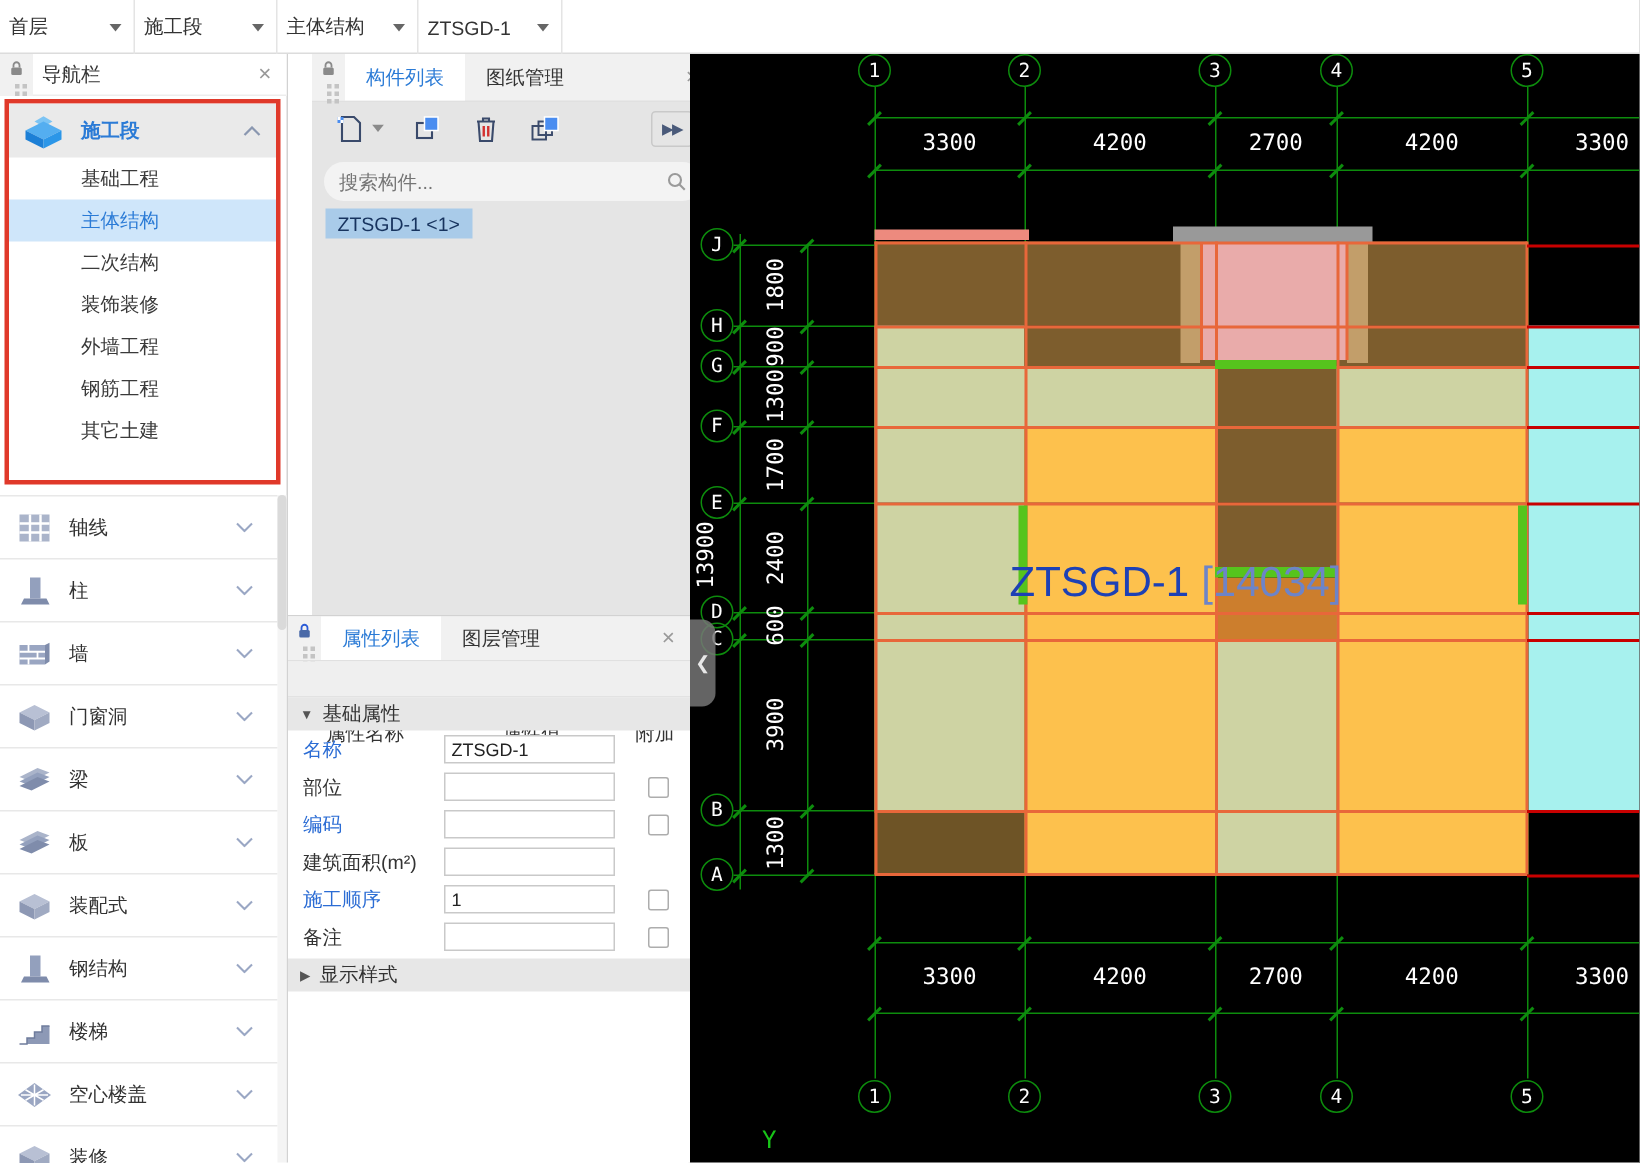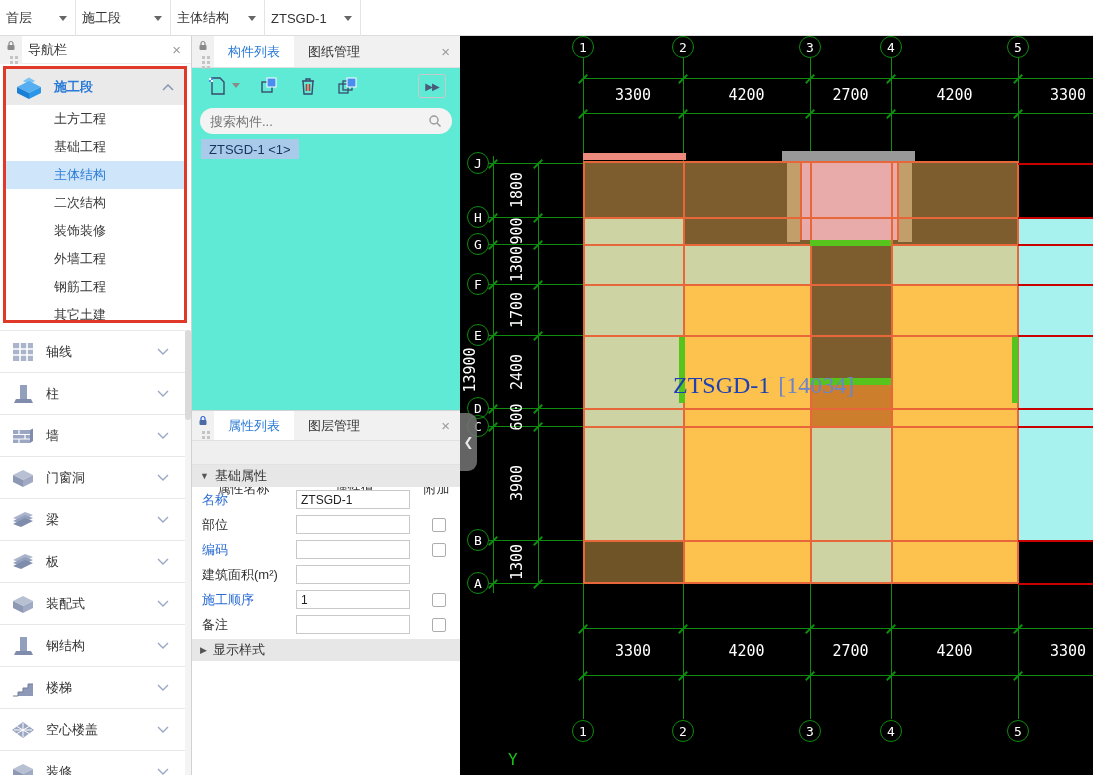--- a/index.html
+++ b/index.html
@@ -44,21 +44,21 @@
   #sections { position:absolute; left:0; top:294px; width:185px; }
   .section-row { height:42px; display:flex; align-items:center; border-top:1px solid #e8e8e8;
     cursor:pointer; background:#fff; }
   .section-row .sicon { width:30px; margin-left:8px; display:flex; justify-content:center; }
   .section-row .slabel { margin-left:8px; }
   .section-row .schev { margin-left:auto; margin-right:16px; }
   #side-scroll { position:absolute; right:0; top:294px; width:6px; height:445px; background:#f4f4f4; }
   #side-thumb { position:absolute; right:0; top:294px; width:6px; height:90px; background:#dadada; border-radius:3px; }
 
   
-  #comp-panel { position:absolute; left:0; top:0; width:268px; height:374px; background:#5eead4; }
+  #comp-panel { position:absolute; left:16px; top:0; width:268px; height:374px; background:#e5e5e5; }
   #comp-toolbar { position:absolute; top:32px; left:0; width:100%; height:36px; display:flex; align-items:center; }
   .tool-ic { margin-left:14px; display:flex; align-items:center; cursor:pointer; }
   #expand-btn { margin-left:auto; margin-right:14px; width:28px; height:24px; border:1px solid #c9c9c9;
     border-radius:3px; display:flex; align-items:center; justify-content:center; color:#4a5a7a;
     font-size:10px; letter-spacing:-1px; cursor:pointer; }
   #search-box { position:absolute; top:72px; left:8px; width:252px; height:26px; background:#f3f3f3;
     border-radius:13px; display:flex; align-items:center; padding:0 10px; }
   #search-input { flex:1; border:none; outline:none; background:transparent; color:#9a9a9a; font-size:13px;
     font-family:inherit; }
   .comp-item { position:absolute; top:103px; left:9px; height:20px; padding:0 8px; background:#a9cbe9;
@@ -83,35 +83,35 @@
 
   
   #canvas { position:absolute; left:460px; top:36px; width:633px; height:739px; background:#000; overflow:hidden; }
   .region, .gline, .oline, .rline, .accent { position:absolute; }
   .axis-bubble { position:absolute; width:22px; height:22px; border:1px solid #0d8c0d; border-radius:50%;
     color:#fff; display:flex; align-items:center; justify-content:center;
     font-family:"DejaVu Sans Mono",monospace; font-size:13px; background:transparent; }
   .dimtxt { position:absolute; color:#fff; font-family:"DejaVu Sans Mono",monospace; font-size:15px;
     white-space:nowrap; transform:translate(-50%,-50%); }
   .dimtxt.vert { transform:translate(-50%,-50%) rotate(-90deg); }
-  #cad-label { position:absolute; white-space:nowrap; font-size:24px; z-index:30;
-    font-family:Liberation Serif, serif; cursor:pointer; }
+  #cad-label { position:absolute; white-space:nowrap; font-size:28px; z-index:30;
+    font-family:Liberation Sans, sans-serif; cursor:pointer; }
   #cad-label .lname { color:#1d41b5; }
   #cad-label .lid { color:#6d84c8; margin-left:8px; }
   #collapse-handle { position:absolute; left:0; top:377px; width:17px; height:58px;
     background:rgba(118,118,118,.85); border-radius:0 9px 9px 0; z-index:50; display:flex;
     align-items:center; justify-content:center; color:#e8e8e8; font-size:12px; cursor:pointer; }
   #y-marker { position:absolute; color:#18c418; font-family:"DejaVu Sans Mono",monospace;
     font-size:16px; z-index:20; }
 </style>
 </head>
 <body>
 
 <div id="toolbar">
-  <div class="combo" style="width:76px">
+  <div class="combo" style="width:90px">
     <span>首层</span>
     <span class="arr"></span>
   </div>
   <div class="combo" style="width:95px">
     <span>施工段</span>
     <span class="arr"></span>
   </div>
   <div class="combo" style="width:94px">
     <span>主体结构</span>
     <span class="arr"></span>
@@ -141,23 +141,20 @@
         <polygon points="9,7 15,3.5 21,7 15,10.5" fill="#7cc4f4"></polygon>
         <polygon points="3,13 15,7 27,13 15,19" fill="#54aef0"></polygon>
         <polygon points="3,13 15,19 15,25 3,19" fill="#1c7fd6"></polygon>
         <polygon points="27,13 15,19 15,25 27,19" fill="#2b96e8"></polygon>
       </svg>
       <span id="group-title">施工段</span>
       <svg class="chev-up" width="12" height="7">
           <polyline points="1,6 6,1 11,6" fill="none" stroke="#8a97b0" stroke-width="1.5"></polyline>
         </svg>
     </div>
-    <div class="nav-item">
-        <span>土方工程</span>
-      </div>
     <div class="nav-item">
         <span>基础工程</span>
       </div>
     <div class="nav-item selected">
         <span>主体结构</span>
       </div>
     <div class="nav-item">
         <span>二次结构</span>
       </div>
     <div class="nav-item">

